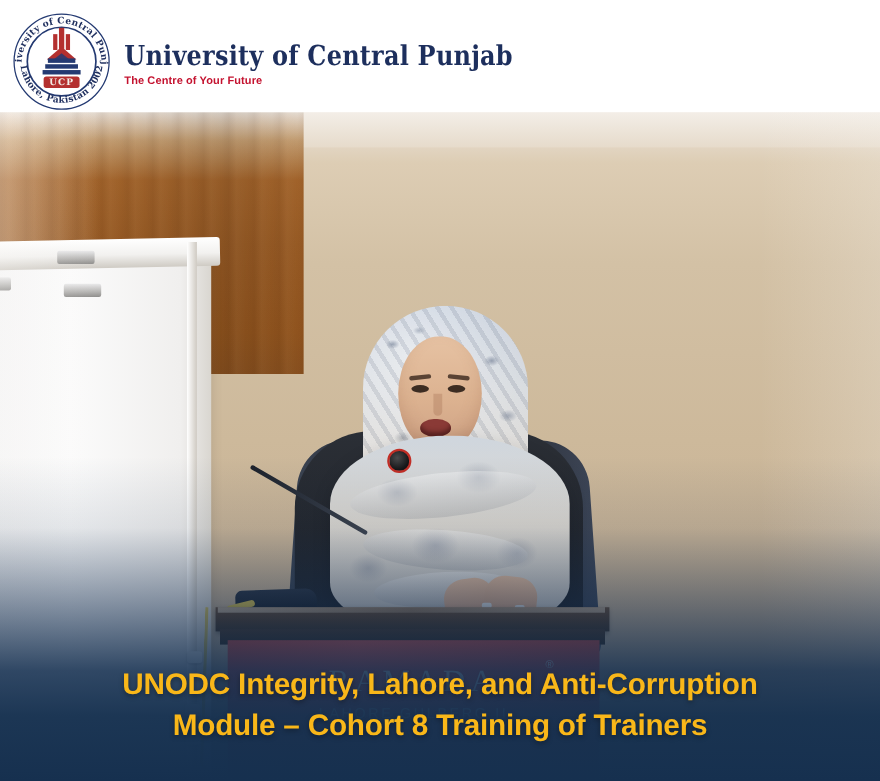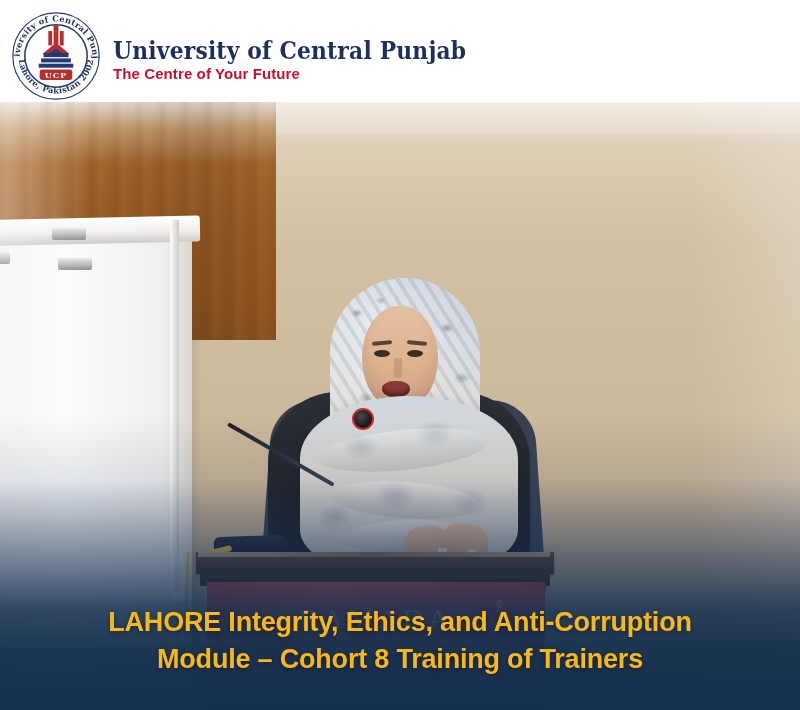--- a/index.html
+++ b/index.html
@@ -54,21 +54,21 @@
     color: #1d2f5d;
     white-space: nowrap;
     font-stretch: condensed;
     transform: scaleX(0.97);
     transform-origin: left center;
   }
   .brand-tagline {
     margin-top: 2px;
     font-family: "Liberation Sans", sans-serif;
     font-weight: bold;
-    font-size: 15px;
+    font-size: 10px;
     line-height: 16px;
     letter-spacing: 0.1px;
     color: #c4122f;
     white-space: nowrap;
   }
 
   
   .photo {
     position: absolute;
     left: 0;
@@ -529,21 +529,21 @@
     <div class="podium-body-shade"></div>
     <div class="ramada-word">Ramada</div>
     <div class="ramada-reg">®</div>
     <div class="ramada-sub">LAHORE GULBERG II</div>
 
     <div class="photo-soft"></div>
   </div>
 
   <div class="caption-overlay"></div>
   <div class="caption">
-    <span class="caption-line">LAHORE Integrity, Ethics, and Anti-Corruption</span>
+    <span class="caption-line">UNODC Integrity, Lahore, and Anti-Corruption</span>
     <span class="caption-line">Module – Cohort 8 Training of Trainers</span>
   </div>
 
   <div class="header-band"></div>
 
   <div class="brand-logo">
     <svg viewBox="0 0 100 100" xmlns="http://www.w3.org/2000/svg">
       <defs>
         <path id="arcTop" d="M 12,52 A 38,38 0 0 1 88,52" fill="none"></path>
         <path id="arcBot" d="M 11,50 A 39,39 0 0 0 89,50" fill="none"></path>

